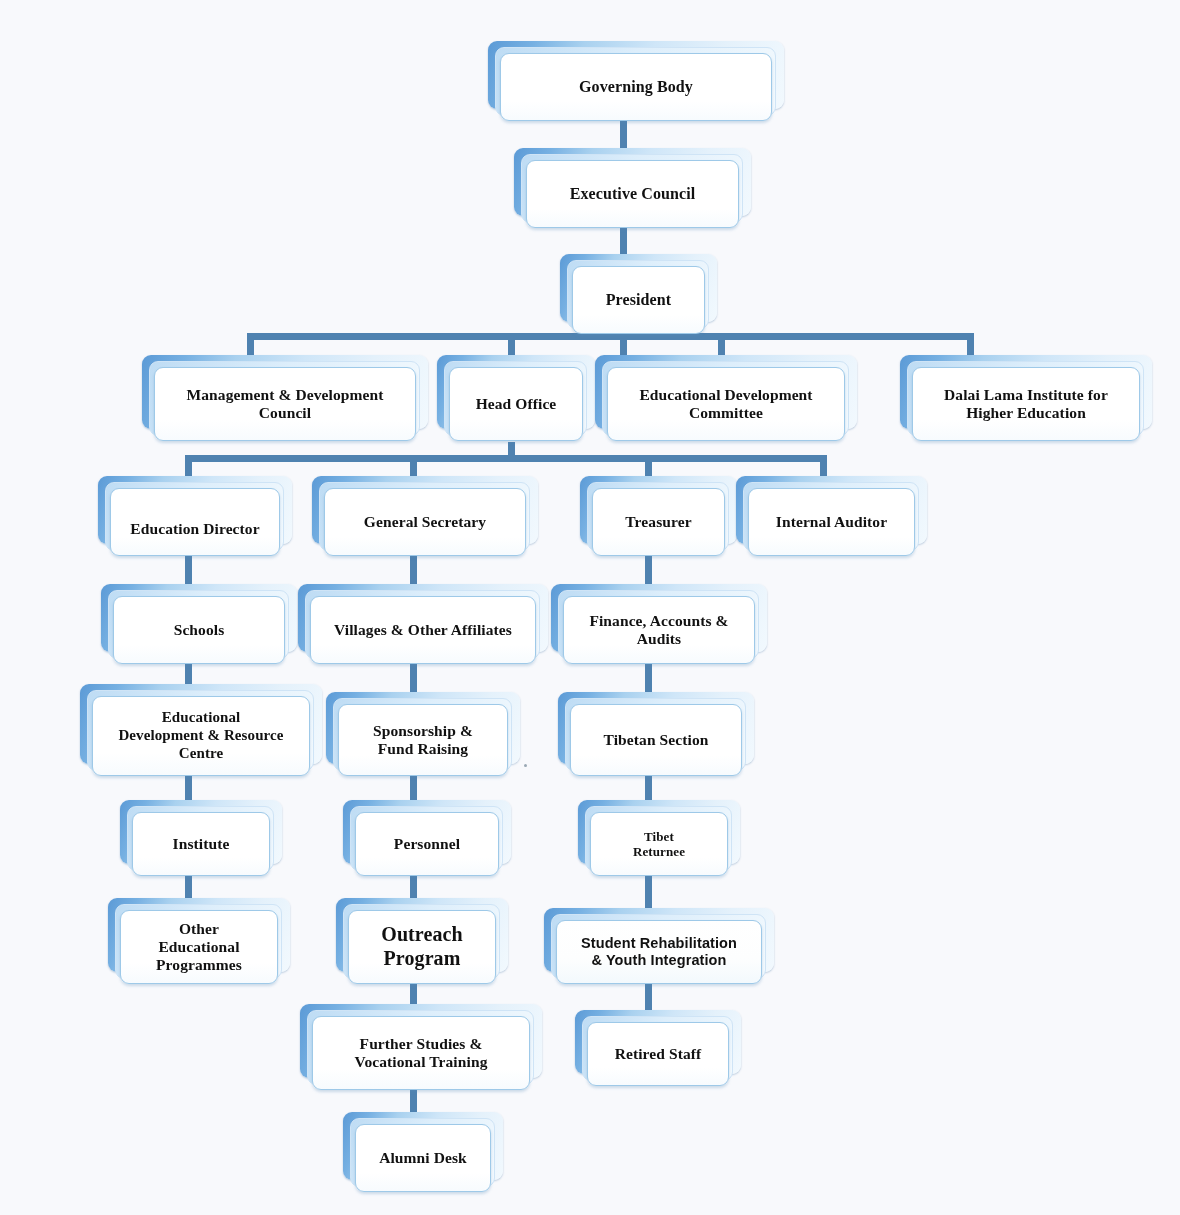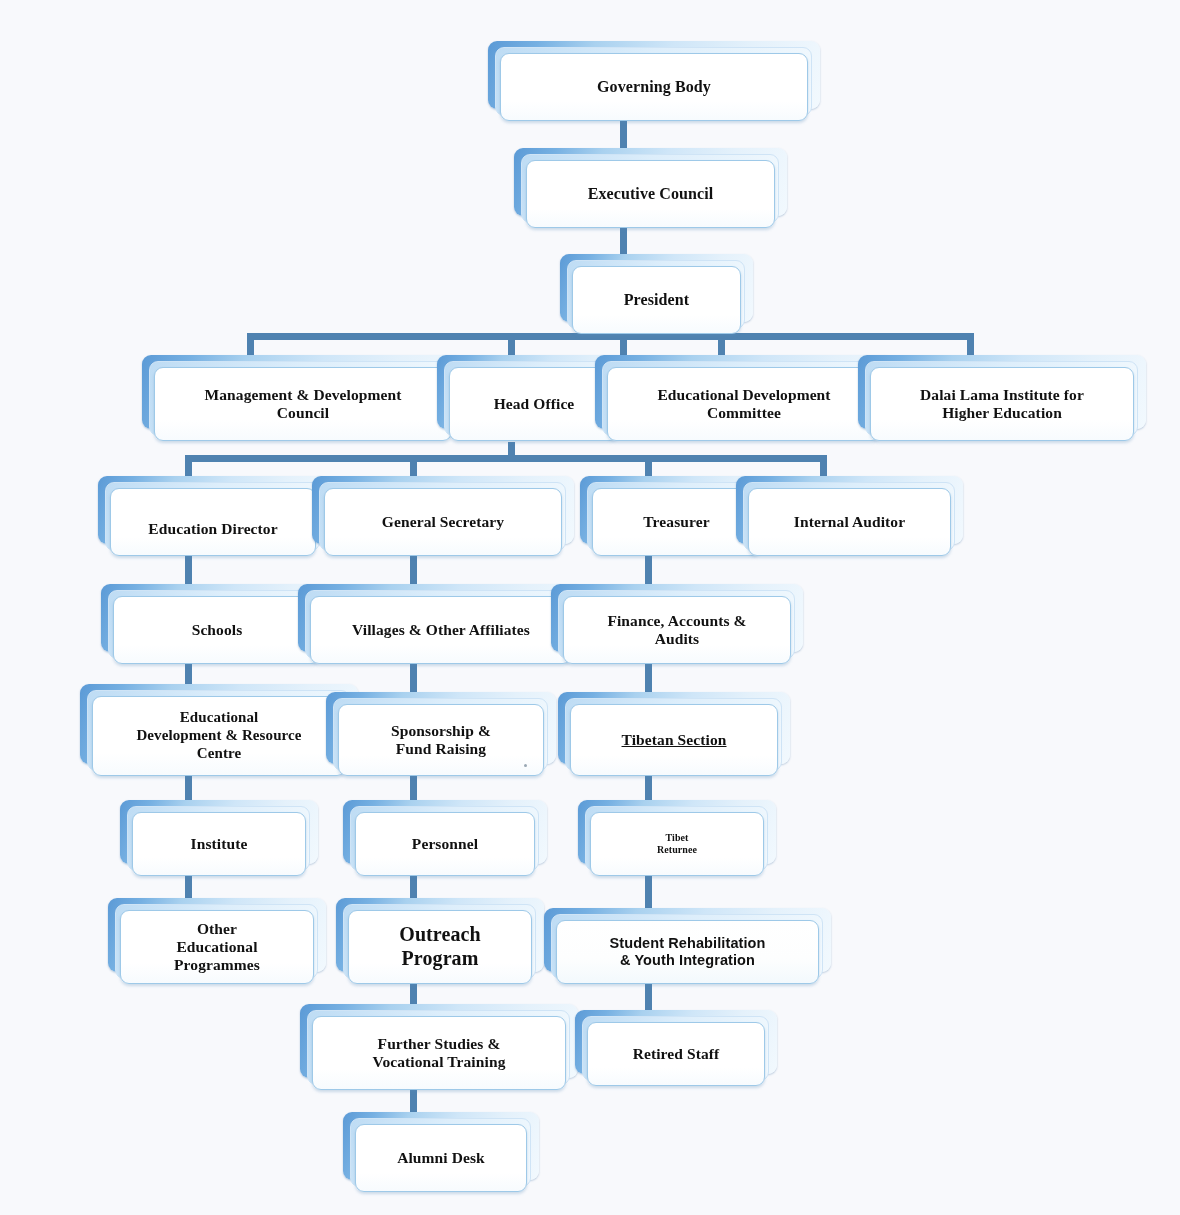--- a/index.html
+++ b/index.html
@@ -25,21 +25,20 @@
     background: #4f82b0;
     z-index: 1;
   }
   .conn.v { width: 7px; }
   .conn.h { height: 7px; }
 
   
   .node {
     position: absolute;
     z-index: 5;
-    padding-left: 36px;
   }
   
   .node .plate {
     position: absolute;
     left: -12px;
     top: -12px;
     right: -12px;
     bottom: 12px;
     border-radius: 9px;
     background: linear-gradient(112deg,
@@ -188,21 +187,21 @@
 
   <div class="node" style="left:607px; top:367px; width:238px; height:74px;">
     <div class="plate"></div>
     <div class="plate2"></div>
     <div class="face">
       <span class="label" style="font-size:15.5px;">Educational Development
 Committee</span>
     </div>
   </div>
 
-  <div class="node" style="left:870px; top:367px; width:228px; height:74px;">
+  <div class="node" style="left:912px; top:367px; width:228px; height:74px;">
     <div class="plate"></div>
     <div class="plate2"></div>
     <div class="face">
       <span class="label" style="font-size:15.5px;">Dalai Lama Institute for
 Higher Education</span>
     </div>
   </div>
 
   <div class="node" style="left:110px; top:488px; width:170px; height:68px;">
     <div class="plate"></div>
@@ -278,21 +277,21 @@
       <span class="label" style="font-size:15.5px;">Sponsorship &amp;
 Fund Raising</span>
     </div>
   </div>
   <div class="speck" style="left:524px; top:764px;"></div>
 
   <div class="node" style="left:570px; top:704px; width:172px; height:72px;">
     <div class="plate"></div>
     <div class="plate2"></div>
     <div class="face">
-      <span class="label" style="font-size:15.5px;text-decoration:underline;">Tibetan Section</span>
+      <span class="label" style="font-size:15.5px;">Tibetan Section</span>
     </div>
   </div>
 
   <div class="node" style="left:132px; top:812px; width:138px; height:64px;">
     <div class="plate"></div>
     <div class="plate2"></div>
     <div class="face">
       <span class="label" style="font-size:15.5px;">Institute</span>
     </div>
   </div>
@@ -302,21 +301,21 @@
     <div class="plate2"></div>
     <div class="face">
       <span class="label" style="font-size:15.5px;">Personnel</span>
     </div>
   </div>
 
   <div class="node" style="left:590px; top:812px; width:138px; height:64px;">
     <div class="plate"></div>
     <div class="plate2"></div>
     <div class="face">
-      <span class="label" style="font-size:10px;">Tibet
+      <span class="label" style="font-size:13px;">Tibet
 Returnee</span>
     </div>
   </div>
 
   <div class="node" style="left:120px; top:910px; width:158px; height:74px;">
     <div class="plate"></div>
     <div class="plate2"></div>
     <div class="face">
       <span class="label" style="font-size:15.5px;">Other
 Educational
@@ -326,21 +325,21 @@
 
   <div class="node" style="left:348px; top:910px; width:148px; height:74px;">
     <div class="plate"></div>
     <div class="plate2"></div>
     <div class="face">
       <span class="label" style="font-size:20px;">Outreach
 Program</span>
     </div>
   </div>
 
-  <div class="node sans" style="left:556px; top:920px; width:227px; height:64px;">
+  <div class="node sans" style="left:556px; top:920px; width:206px; height:64px;">
     <div class="plate"></div>
     <div class="plate2"></div>
     <div class="face">
       <span class="label" style="font-size:14.5px;">Student Rehabilitation
 &amp; Youth Integration</span>
     </div>
   </div>
 
   <div class="node" style="left:312px; top:1016px; width:218px; height:74px;">
     <div class="plate"></div>

